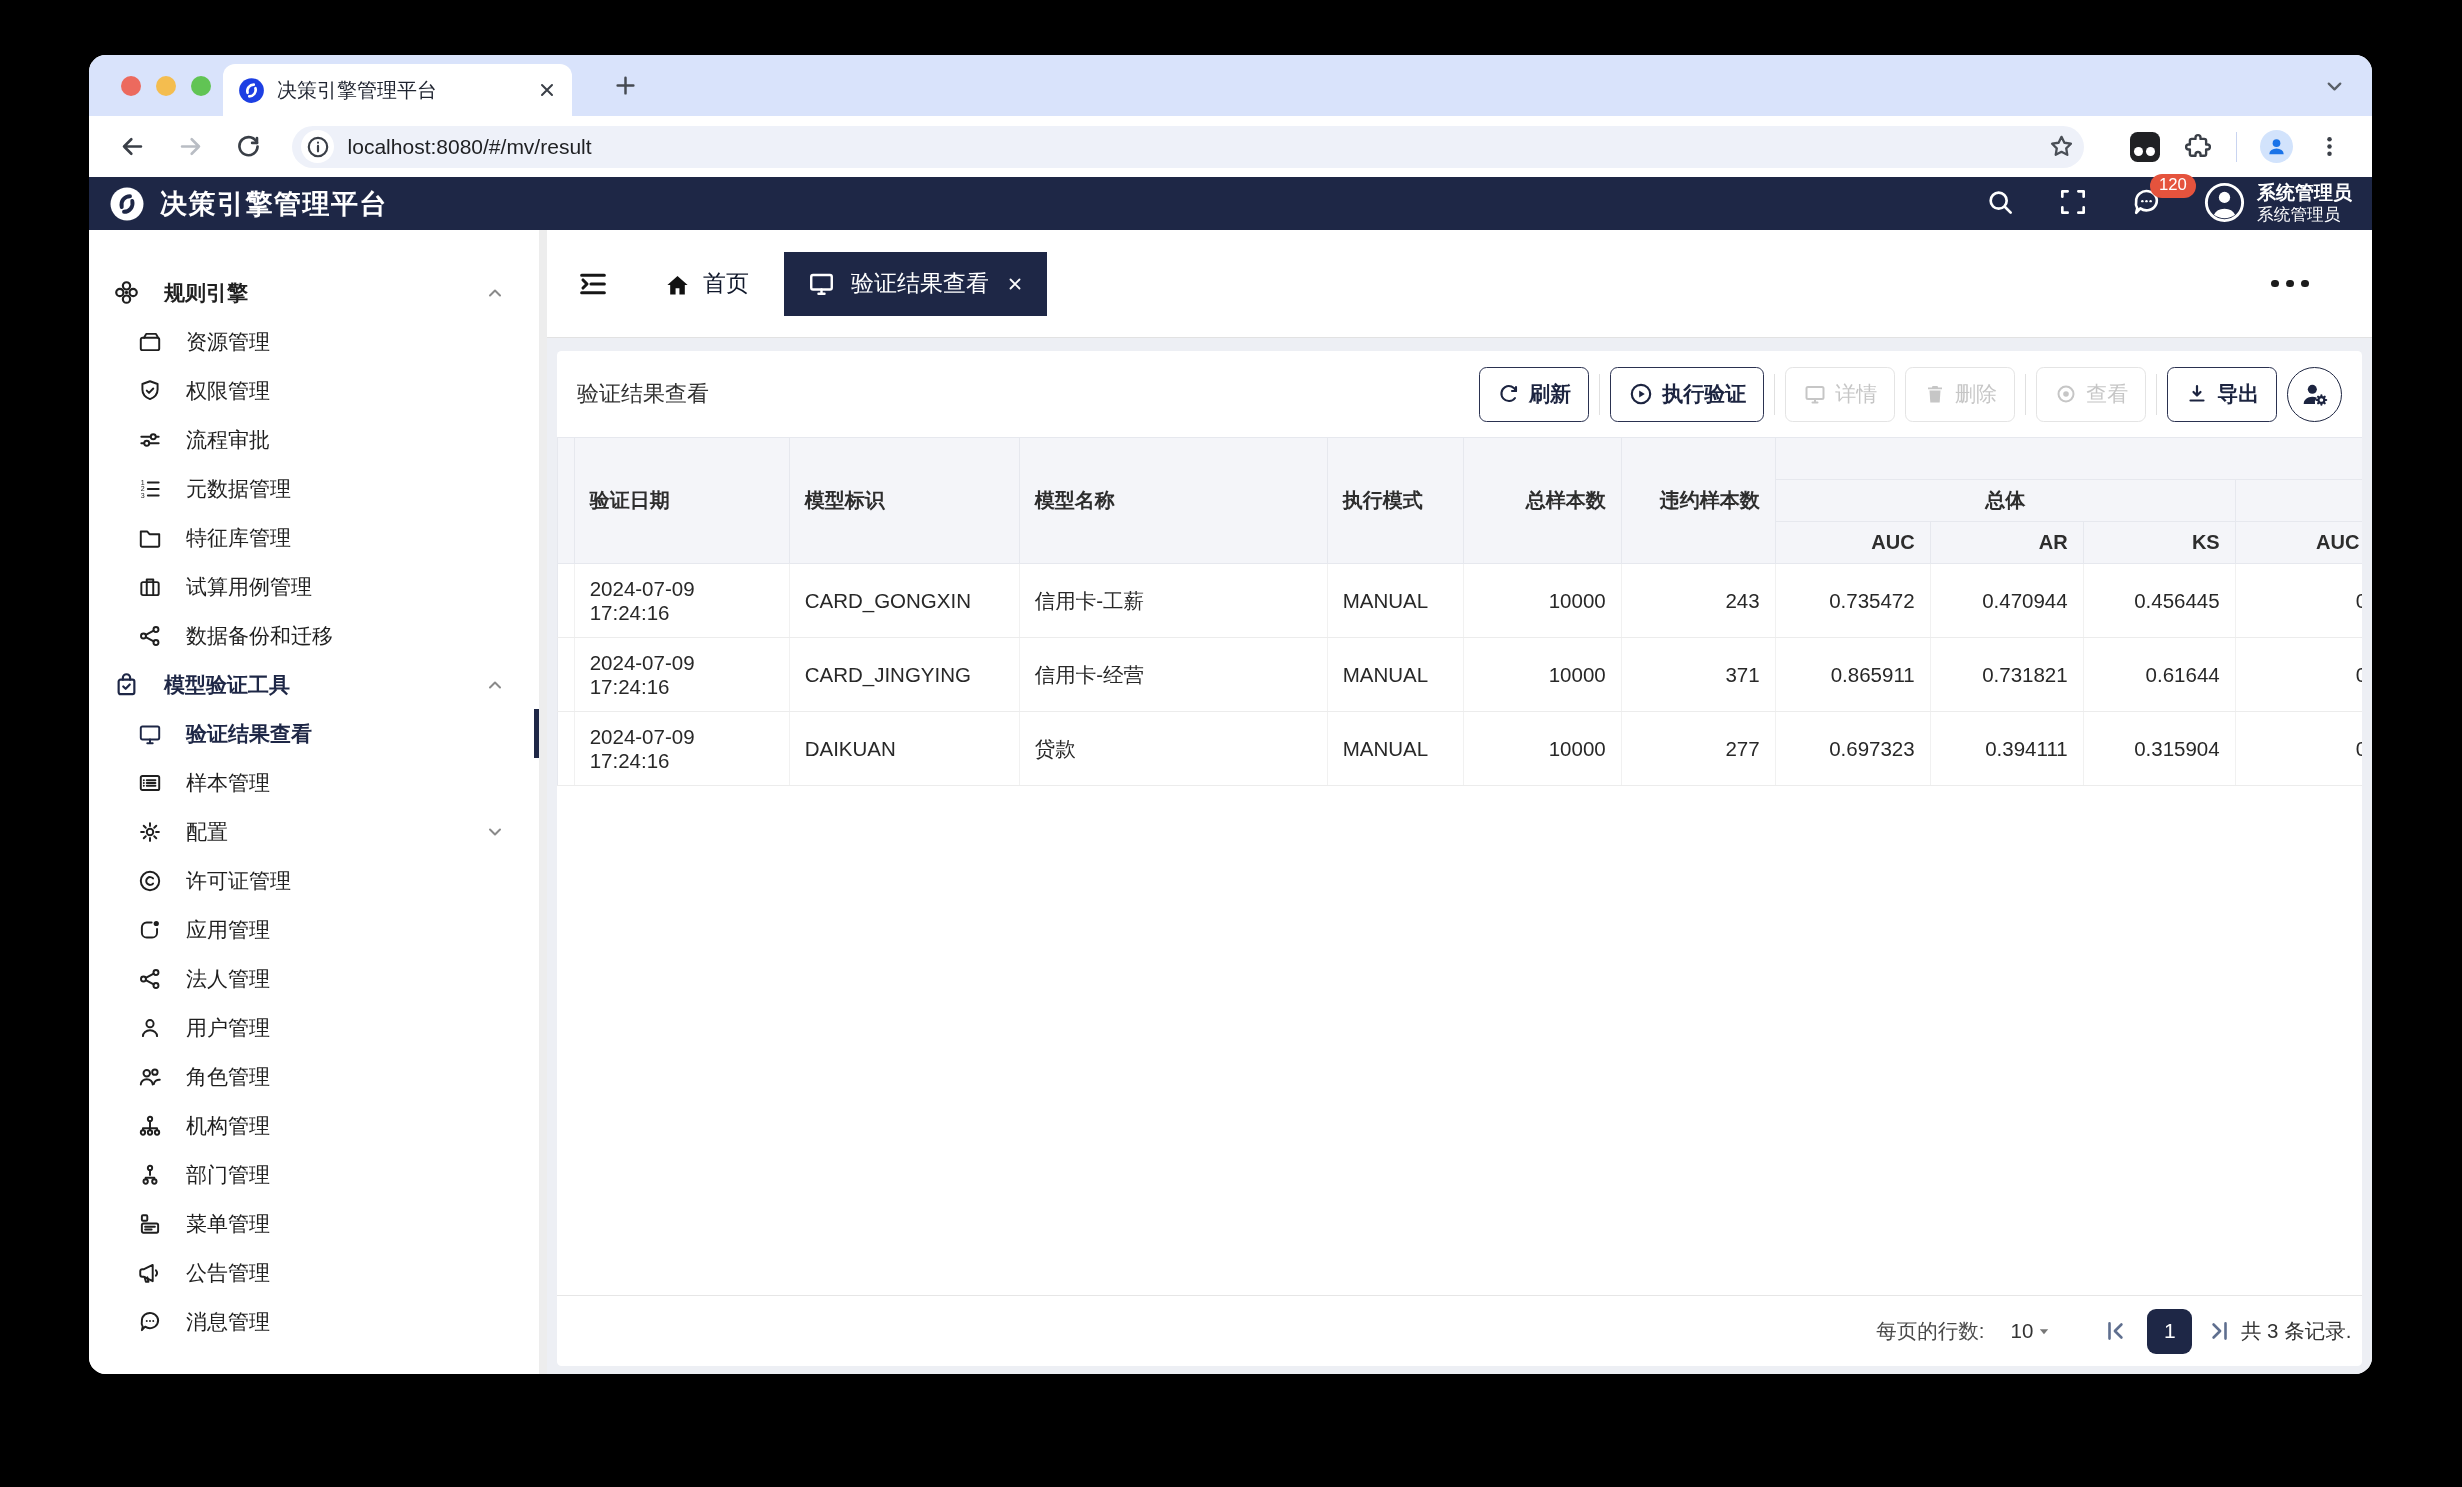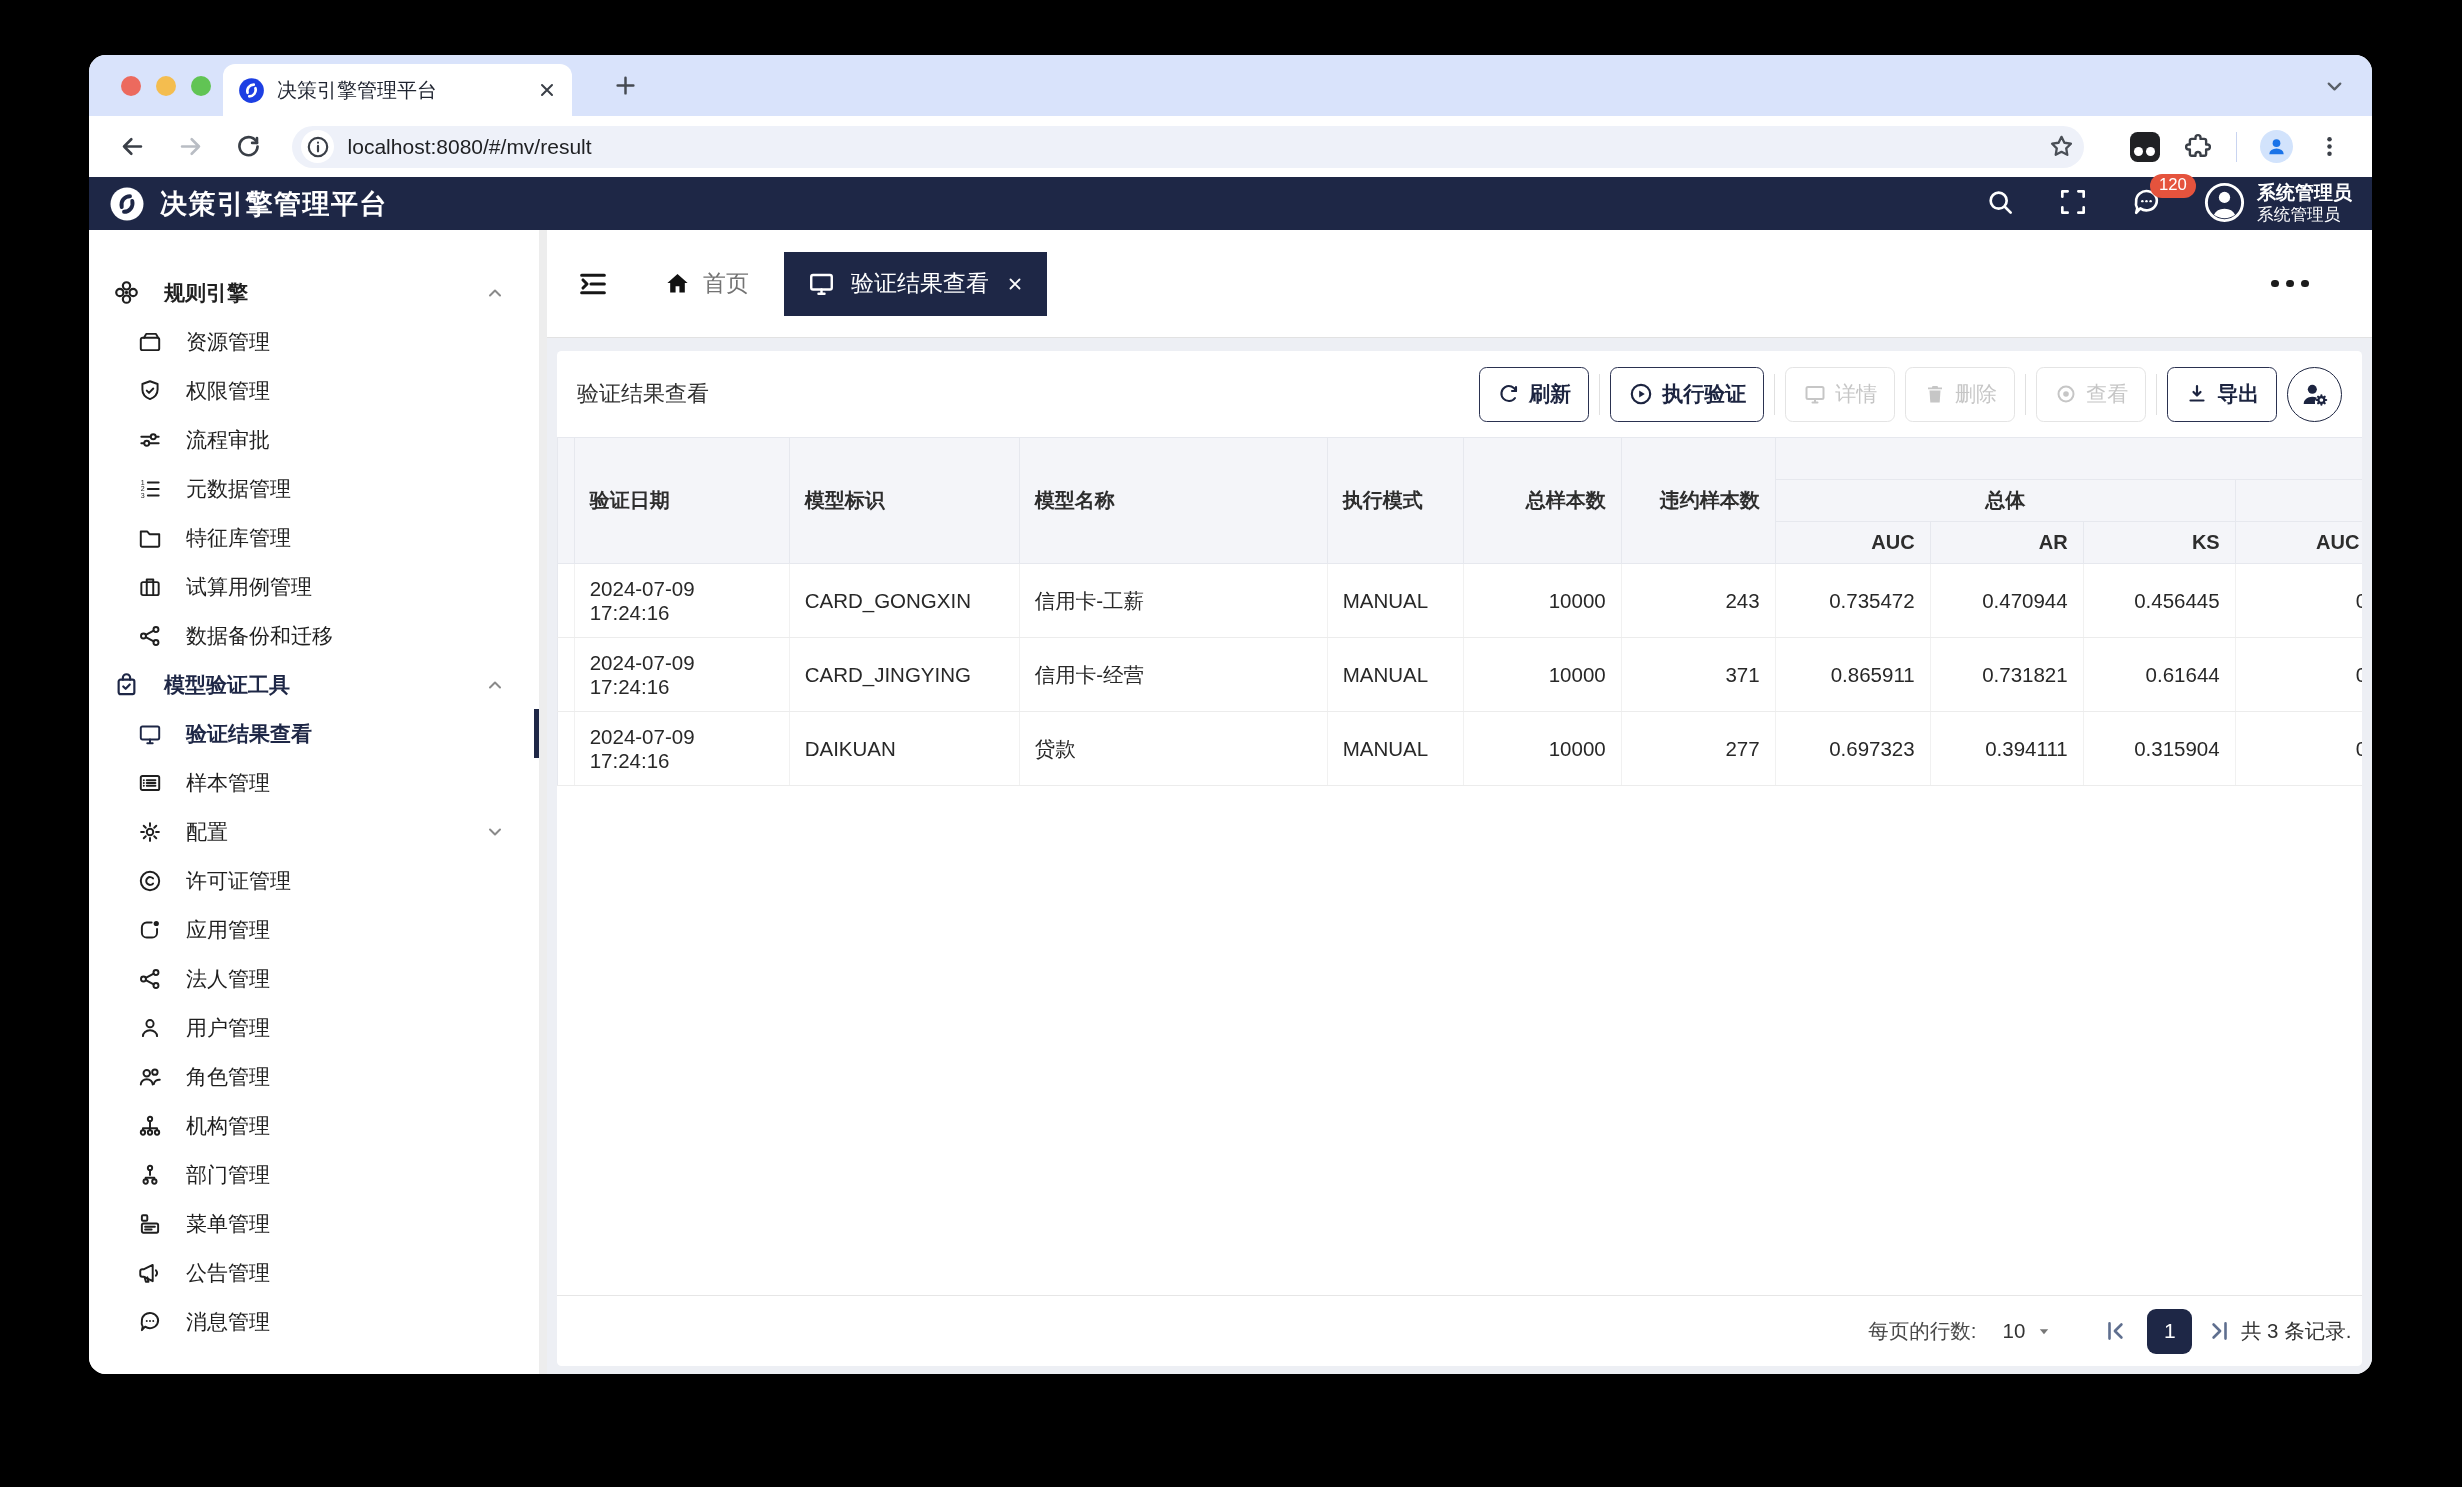--- a/index.html
+++ b/index.html
@@ -58,21 +58,21 @@
   .s-item{padding-left:48px;font-size:21px;}
   .s-row .lbl{margin-left:23px;white-space:nowrap;}
   .s-row .chev{margin-left:auto;color:#8a8a8a;}
   .s-item.active{color:var(--navy);font-weight:bold;}
   .s-item.active::after{content:'';position:absolute;right:7.6px;top:0;bottom:0;width:5.3px;background:var(--navy);}
   .s-group.hl{color:var(--navy);}
 
   .main{flex:1;background:var(--main-bg);display:flex;flex-direction:column;overflow:hidden;}
   .mtabbar{height:108px;background:#fff;border-bottom:0.8px solid #e2e2e2;display:flex;align-items:center;padding:0 30px;}
   .fold{color:#161616;}
-  .home-tab{display:flex;align-items:center;margin-left:55px;font-size:23px;color:#737373;}
+  .home-tab{display:flex;align-items:flex-end;margin-left:55px;font-size:23px;color:#0f172a;}
   .home-tab .lbl{margin-left:12px;}
   .active-tab{margin-left:35px;height:64px;background:var(--navy);color:#fff;display:flex;align-items:center;padding:0 23px;font-size:23px;}
   .active-tab .lbl{margin:0 16.7px 0 15px;}
   .mtab-more{margin-left:auto;margin-right:33px;color:#1c1c1c;display:flex;gap:7.6px;}
   .mtab-more b{width:7.6px;height:7.6px;border-radius:50%;background:#1c1c1c;}
 
   .card{margin:13px 10px 9px;background:#fff;border-radius:4.5px;flex:1;display:flex;flex-direction:column;overflow:hidden;}
   .card-head{height:86px;display:flex;align-items:center;padding:0 20px;flex:0 0 auto;}
   .card-title{font-size:22px;color:#303030;}
   .actions{margin-left:auto;display:flex;align-items:center;}
@@ -88,21 +88,21 @@
   th{background:var(--hdr-bg);font-size:20px;font-weight:bold;color:#2d2d2d;border:0.8px solid var(--border);padding:0 15px;text-align:left;}
   th.num{text-align:right;}
   th.ctr{text-align:center;}
   tbody tr{height:74px;}
   td{font-size:20.5px;color:#282828;border-bottom:0.8px solid #ececec;border-right:0.8px solid #f1f1f1;padding:0 15px;background:#fff;}
   td.num{text-align:right;}
   td.edge{padding-left:120px;}
   table{border-left:0.8px solid var(--border);}
   .filler{flex:1;background:#fff;}
   .card-foot{border-top:0.8px solid #e6e6e6;height:71px;display:flex;align-items:center;justify-content:flex-end;padding-right:10.6px;flex:0 0 auto;font-size:20.5px;color:#4a4a4a;}
-  .rpp-val{margin:0 9px 0 26px;color:#333;}
+  .rpp-val{margin:0 1px 0 26px;color:#333;}
   .caret{color:#777;margin-right:49px;}
   .pg-ic{color:#5f6f8f;}
   .page-box{width:45px;height:45px;border-radius:9px;background:var(--navy);color:#fff;font-size:21px;display:flex;align-items:center;justify-content:center;margin:0 13.6px 0 18px;}
   .total-lbl{margin-left:9px;color:#333;}
 </style>
 </head>
 <body>
 
 <div class="win">
 

